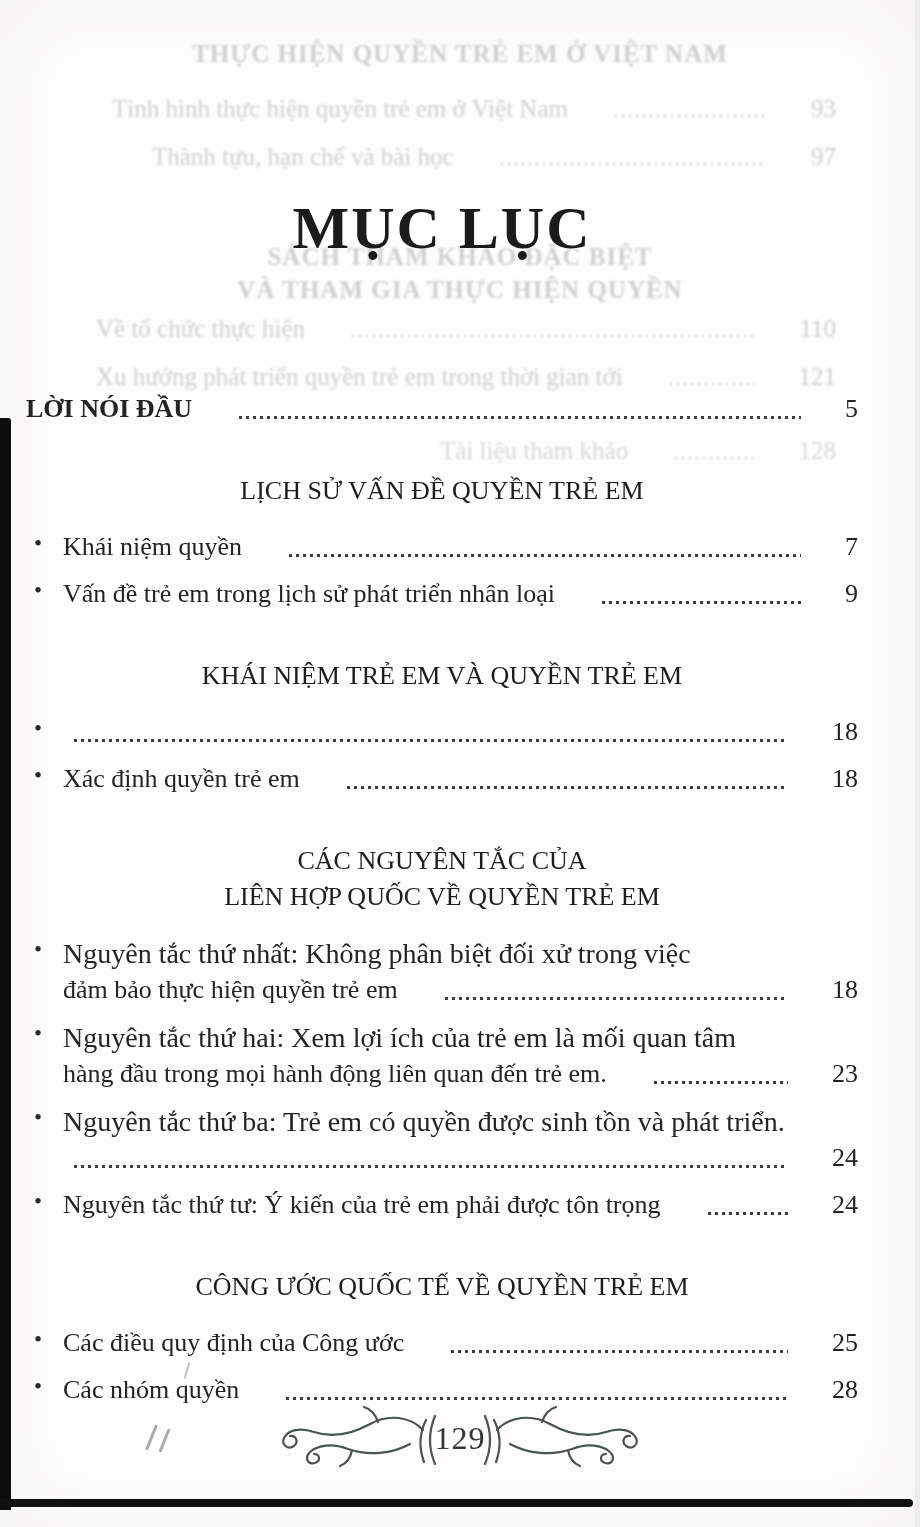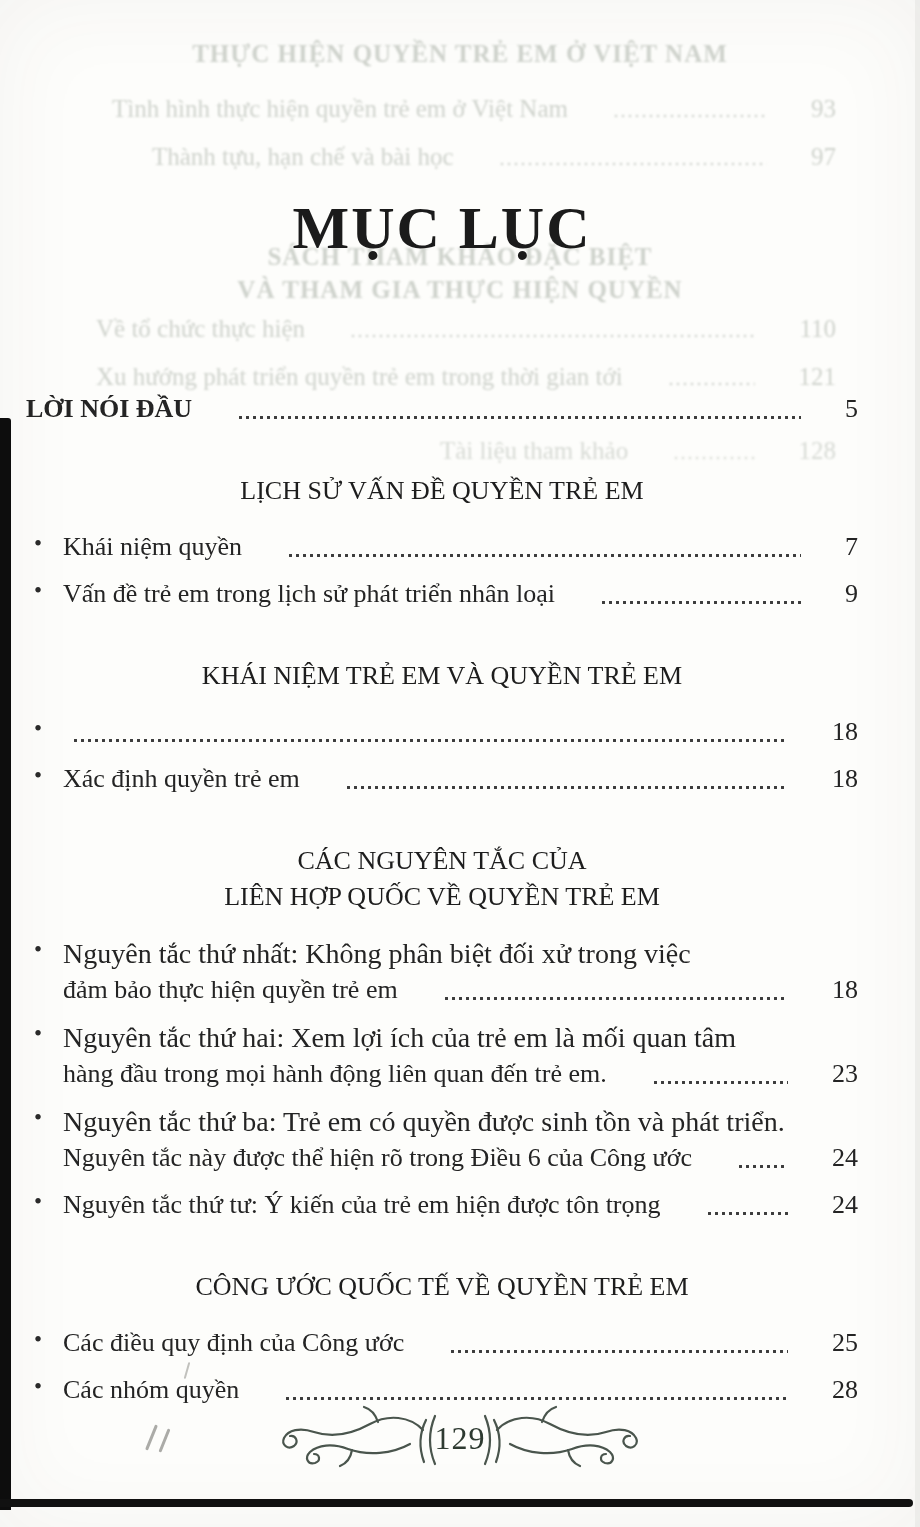--- a/index.html
+++ b/index.html
@@ -181,29 +181,28 @@
       <div class="row">
         <span class="lbl">hàng đầu trong mọi hành động liên quan đến trẻ em.</span>
         <div class="leader"></div>
         <span class="pg">23</span>
       </div>
     </div>
     <div class="item">
       <span class="bullet">•</span>
       <div class="l1">Nguyên tắc thứ ba: Trẻ em có quyền được sinh tồn và phát triển.</div>
       <div class="row">
-        <span class="lbl">Nguyên tắc này được thể hiện rõ trong Điều 6 của Công ước</span>
         <div class="leader"></div>
         <span class="pg">24</span>
       </div>
     </div>
     <div class="item">
       <span class="bullet">•</span>
       <div class="row">
-        <span class="lbl">Nguyên tắc thứ tư: Ý kiến của trẻ em hiện được tôn trọng</span>
+        <span class="lbl">Nguyên tắc thứ tư: Ý kiến của trẻ em phải được tôn trọng</span>
         <div class="leader"></div>
         <span class="pg">24</span>
       </div>
     </div>
 
     <div class="sec">CÔNG ƯỚC QUỐC TẾ VỀ QUYỀN TRẺ EM</div>
     <div class="item">
       <span class="bullet">•</span>
       <div class="row">
         <span class="lbl">Các điều quy định của Công ước</span>

